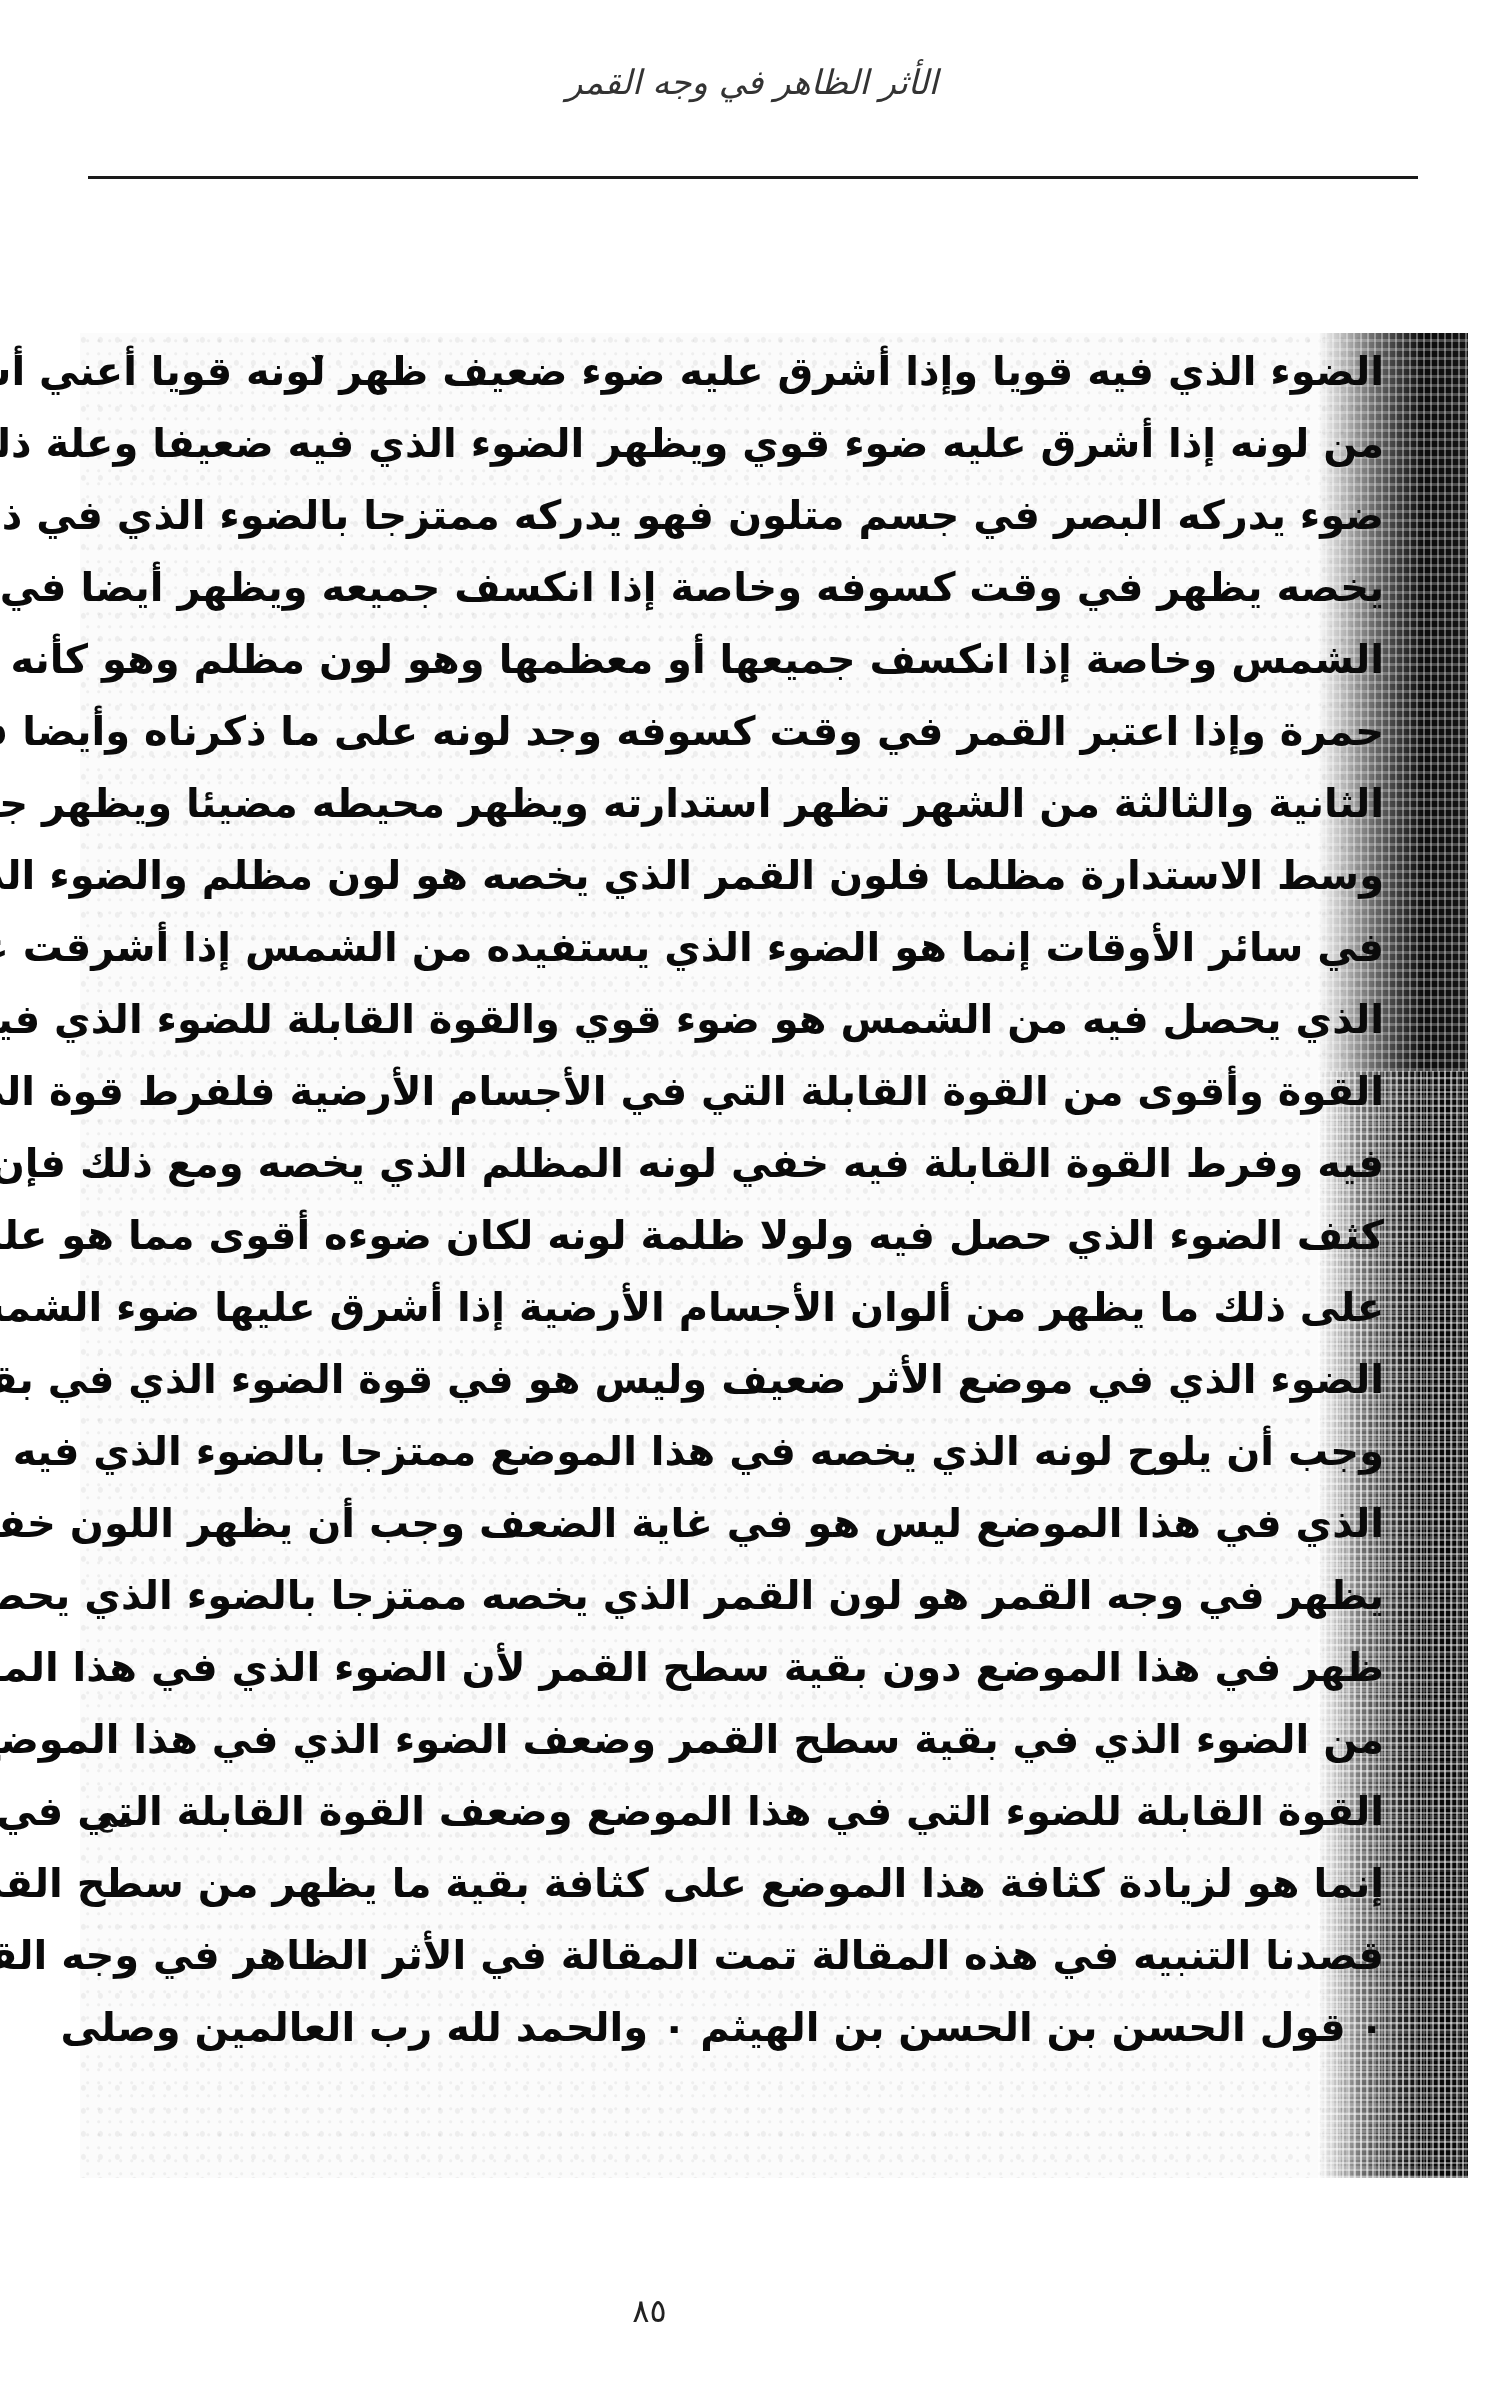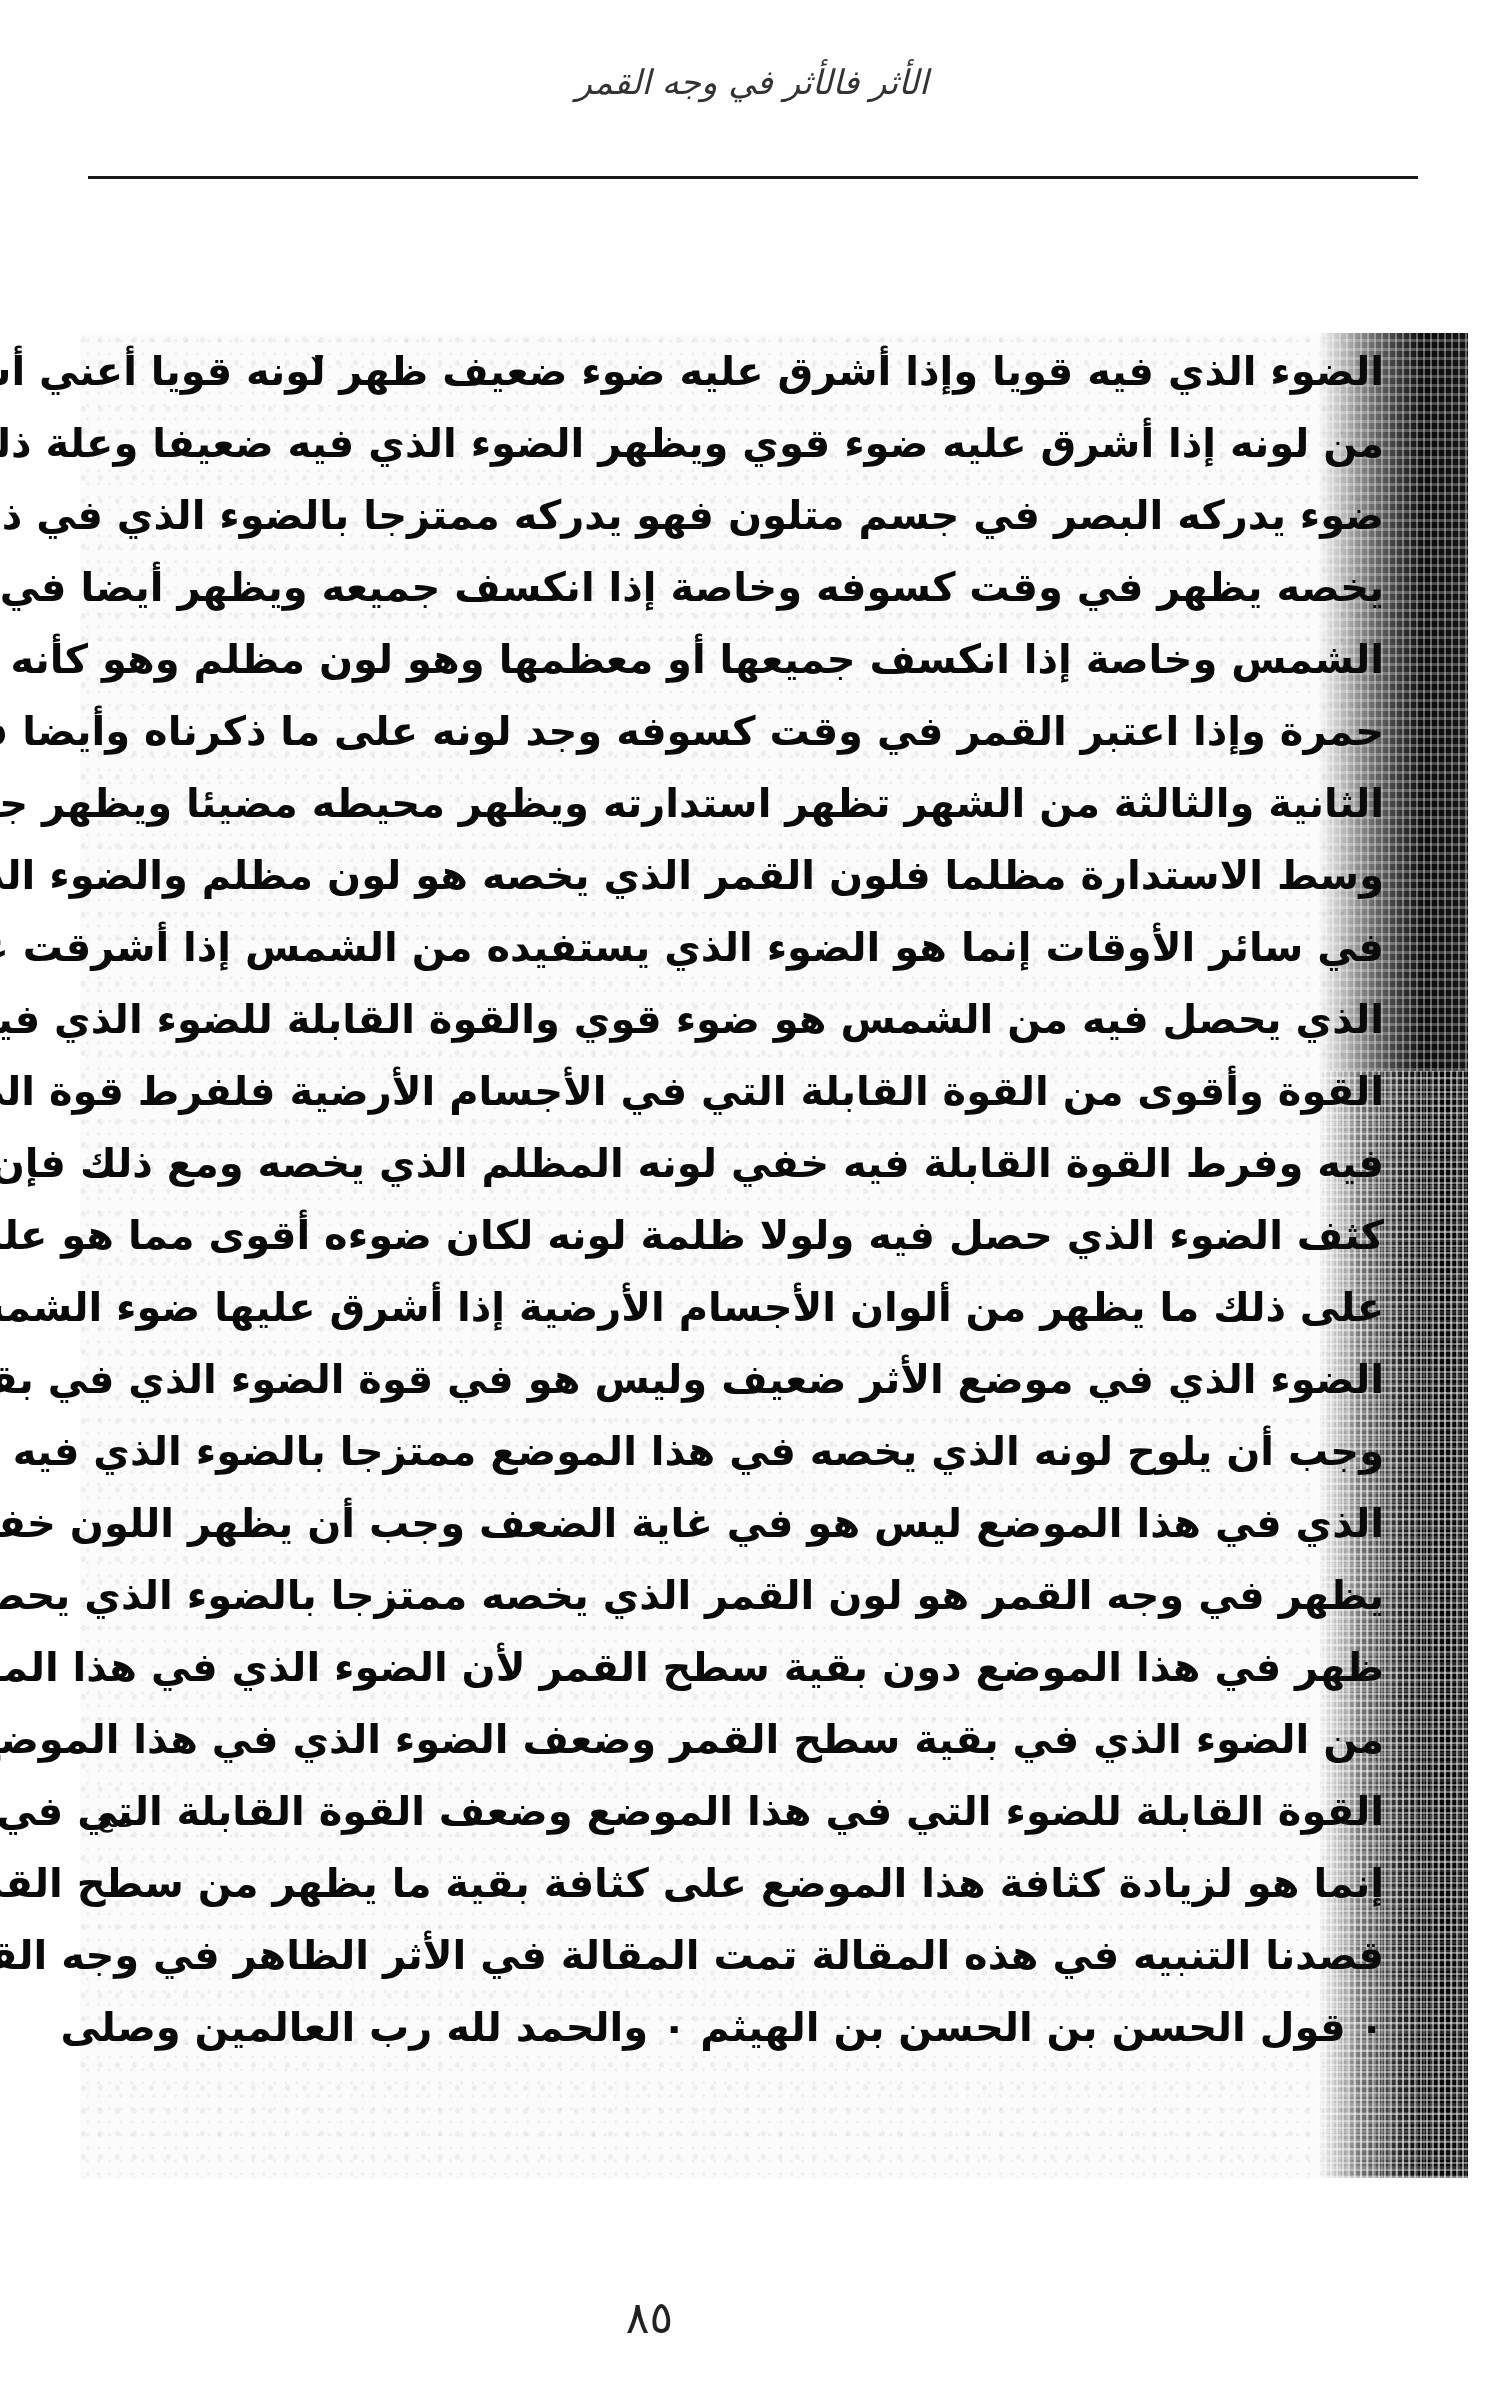--- a/index.html
+++ b/index.html
@@ -114,29 +114,29 @@
     color: #111;
     text-align: right;
   }
   .page-number {
     position: absolute;
     top: 2292px;
     left: 0;
     width: 1299px;
     text-align: center;
     font-family: "DejaVu Sans", sans-serif;
-    font-size: 44px;
+    font-size: 32px;
     color: #222;
     direction: rtl;
   }
 </style>
 </head>
 <body>
 
-<div class="running-header">الأثر فالأثر في وجه القمر</div>
+<div class="running-header">الأثر الظاهر في وجه القمر</div>
 <div class="header-rule"></div>
 
 <div class="scan">
   <div class="binding-shadow"></div>
   <div class="binding-shadow lower"></div>
   <div class="top-mark">˅</div>
   <div class="margin-note">صح</div>
 
   <ul class="manuscript">
     <li>الضوء الذي فيه قويا وإذا أشرق عليه ضوء ضعيف ظهر لونه قويا أعني أشبع وأظلم</li>

